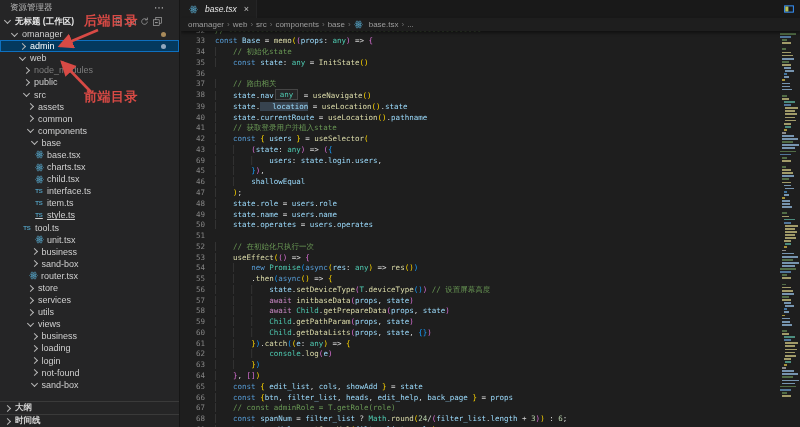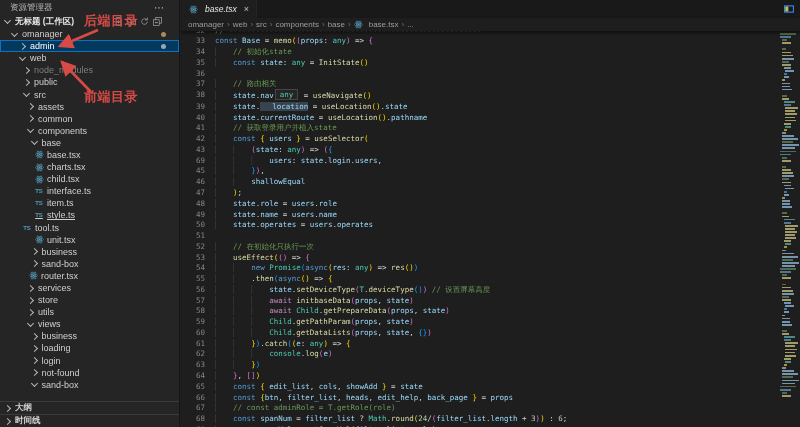--- a/index.html
+++ b/index.html
@@ -224,25 +224,25 @@
                 <ellipse cx="8" cy="8" rx="7" ry="2.7" transform="rotate(60 8 8)"></ellipse>
                 <ellipse cx="8" cy="8" rx="7" ry="2.7" transform="rotate(120 8 8)"></ellipse>
               </g>
               <circle cx="8" cy="8" r="1.7" fill="#519aba"></circle>
             </svg>
           </span>
           <span>router.tsx</span>
         </div>
         <div class="trow" style="padding-left: 27px;">
           <span class="chev closed"></span>
+          <span>store</span>
+        </div>
+        <div class="trow" style="padding-left: 27px;">
+          <span class="chev closed"></span>
           <span>services</span>
-        </div>
-        <div class="trow" style="padding-left: 27px;">
-          <span class="chev closed"></span>
-          <span>store</span>
         </div>
         <div class="trow" style="padding-left: 27px;">
           <span class="chev closed"></span>
           <span>utils</span>
         </div>
         <div class="trow" style="padding-left: 27px;">
           <span class="chev open"></span>
           <span>views</span>
         </div>
         <div class="trow" style="padding-left: 30.5px;">

